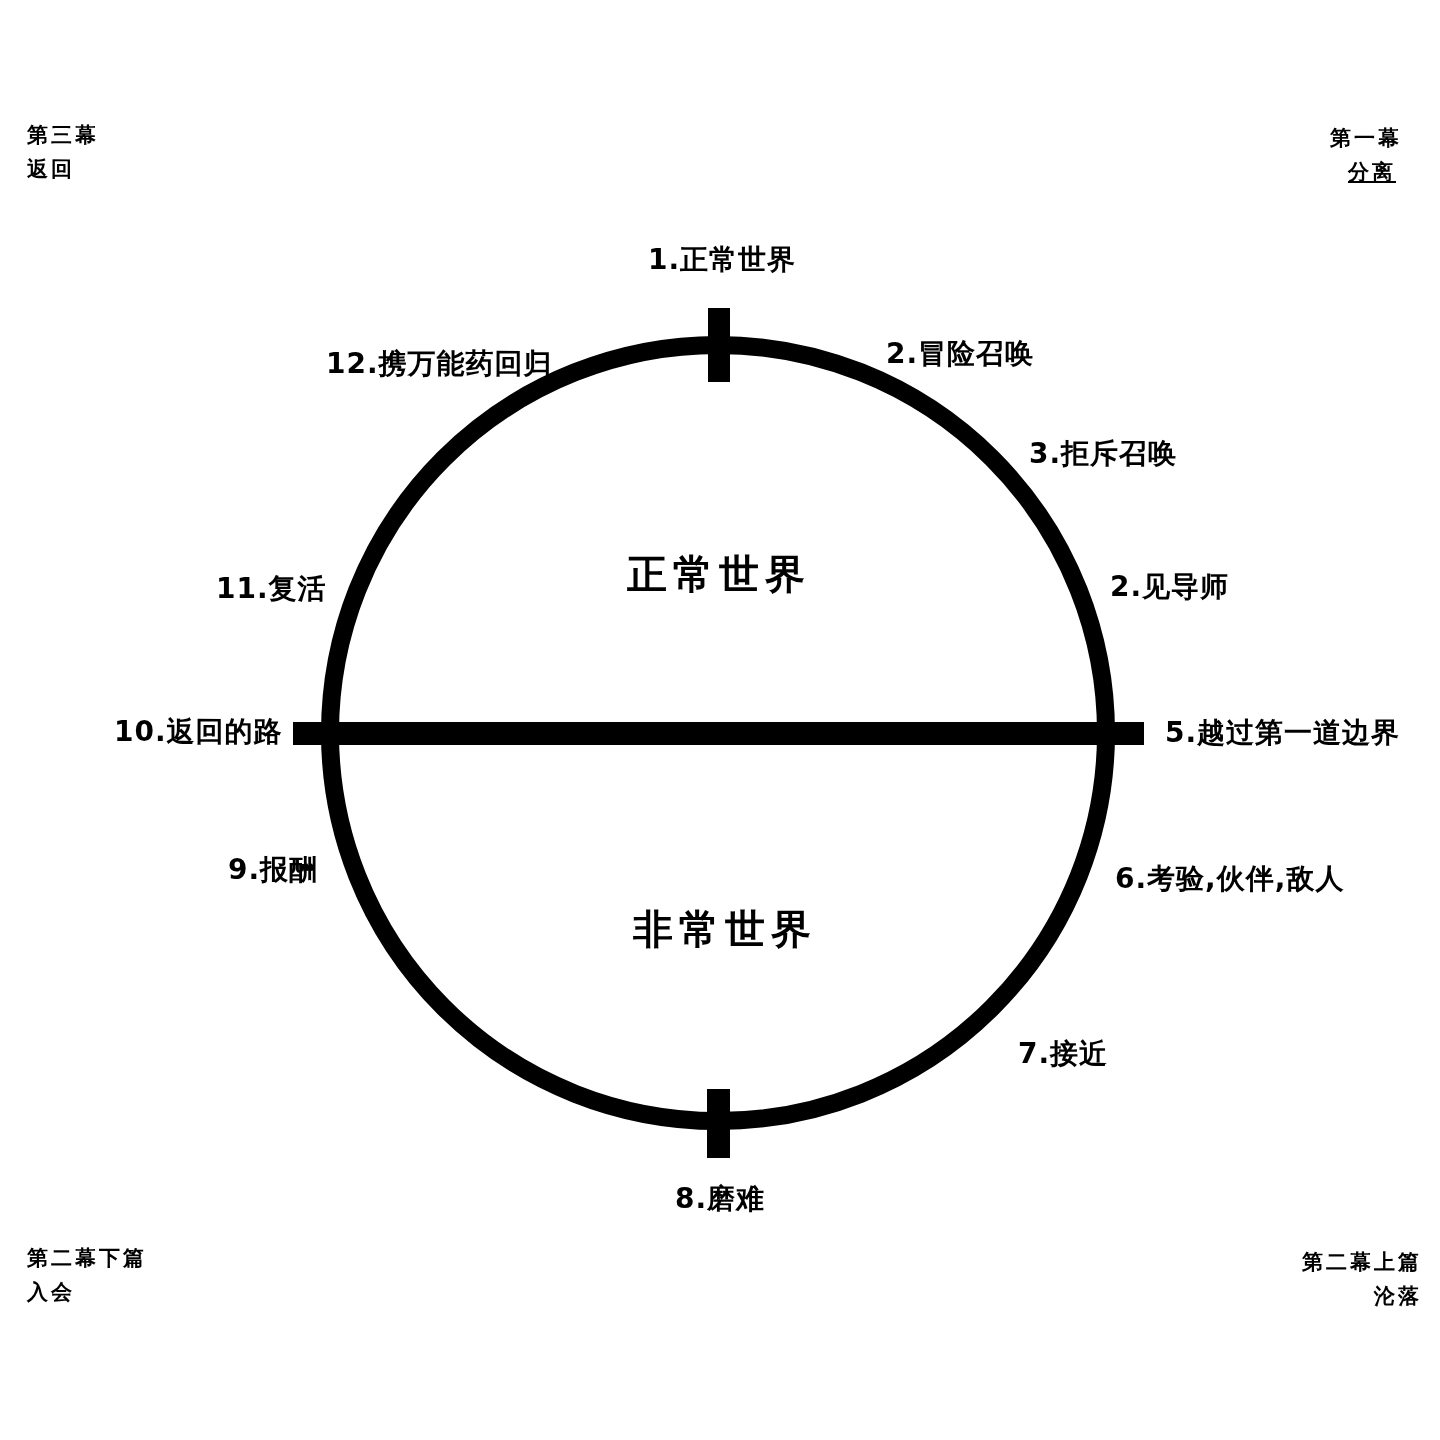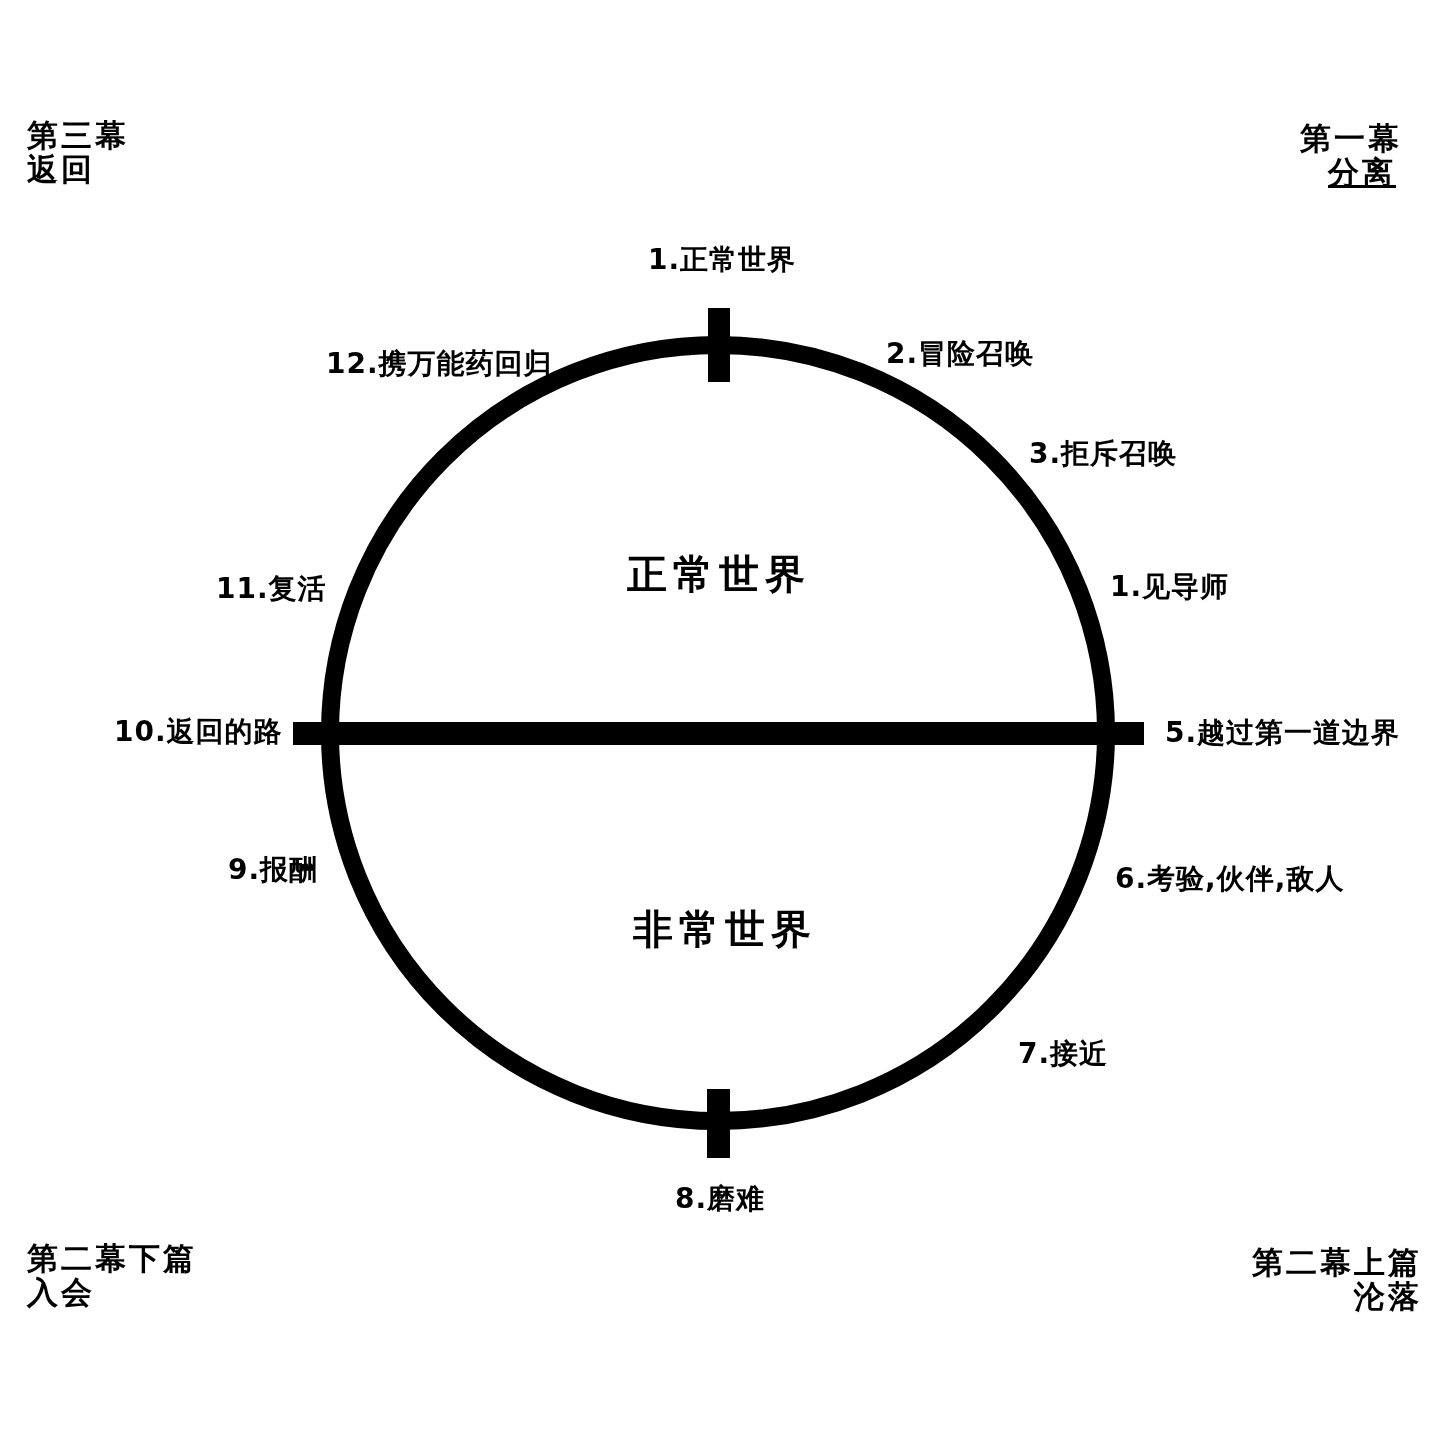--- a/index.html
+++ b/index.html
@@ -1,20 +1,20 @@
 <!DOCTYPE html>
 <html><head>
 <meta charset="utf-8">
 <style>
   html, body { margin:0; padding:0; background:#ffffff; }
   body { width:1440px; height:1440px; position:relative; overflow:hidden;
          font-family:"DejaVu Sans","Liberation Sans",sans-serif; color:#000; }
   svg.diagram { position:absolute; left:0; top:0; }
   .lbl { position:absolute; font-weight:bold; font-size:28px; line-height:26px; white-space:nowrap; letter-spacing:1px; }
-  .act { position:absolute; font-weight:bold; font-size:31px; line-height:34px; white-space:nowrap; letter-spacing:3px; }
+  .act { position:absolute; font-weight:bold; font-size:21px; line-height:34px; white-space:nowrap; letter-spacing:3px; }
   .act div { display:block; }
   .world { position:absolute; font-weight:bold; font-size:40px; line-height:44px; white-space:nowrap; letter-spacing:6px; }
   .r { text-align:right; }
 </style>
 </head>
 <body>
 
 <svg class="diagram" width="1440" height="1440" viewBox="0 0 1440 1440">
   <circle cx="718" cy="733" r="388" fill="none" stroke="#000" stroke-width="18"></circle>
   <rect x="293" y="722" width="851" height="23" fill="#000"></rect>
@@ -38,21 +38,21 @@
   <div>第二幕上篇</div>
   <div>沦落</div>
 </div>
 
 <div class="world" style="left:627px; top:533px;margin-top:19px;">正常世界</div>
 <div class="world" style="left:633px; top:907px;">非常世界</div>
 
 <div class="lbl" style="left:648px; top:247px;">1.正常世界</div>
 <div class="lbl" style="left:886px; top:341px;">2.冒险召唤</div>
 <div class="lbl" style="left:1029px; top:441px;">3.拒斥召唤</div>
-<div class="lbl" style="left:1110px; top:574px;">1.见导师</div>
+<div class="lbl" style="left:1110px; top:574px;">2.见导师</div>
 <div class="lbl" style="left:1165px; top:720px;">5.越过第一道边界</div>
 <div class="lbl" style="left:1115px; top:866px;">6.考验,伙伴,敌人</div>
 <div class="lbl" style="left:1018px; top:1041px;">7.接近</div>
 <div class="lbl" style="left:675px; top:1186px;">8.磨难</div>
 <div class="lbl" style="left:228px; top:857px;">9.报酬</div>
 <div class="lbl" style="left:114px; top:719px;">10.返回的路</div>
 <div class="lbl" style="left:216px; top:576px;">11.复活</div>
 <div class="lbl" style="left:318px; top:351px;margin-left:8px;">12.携万能药回归</div>
 
 </body></html>

